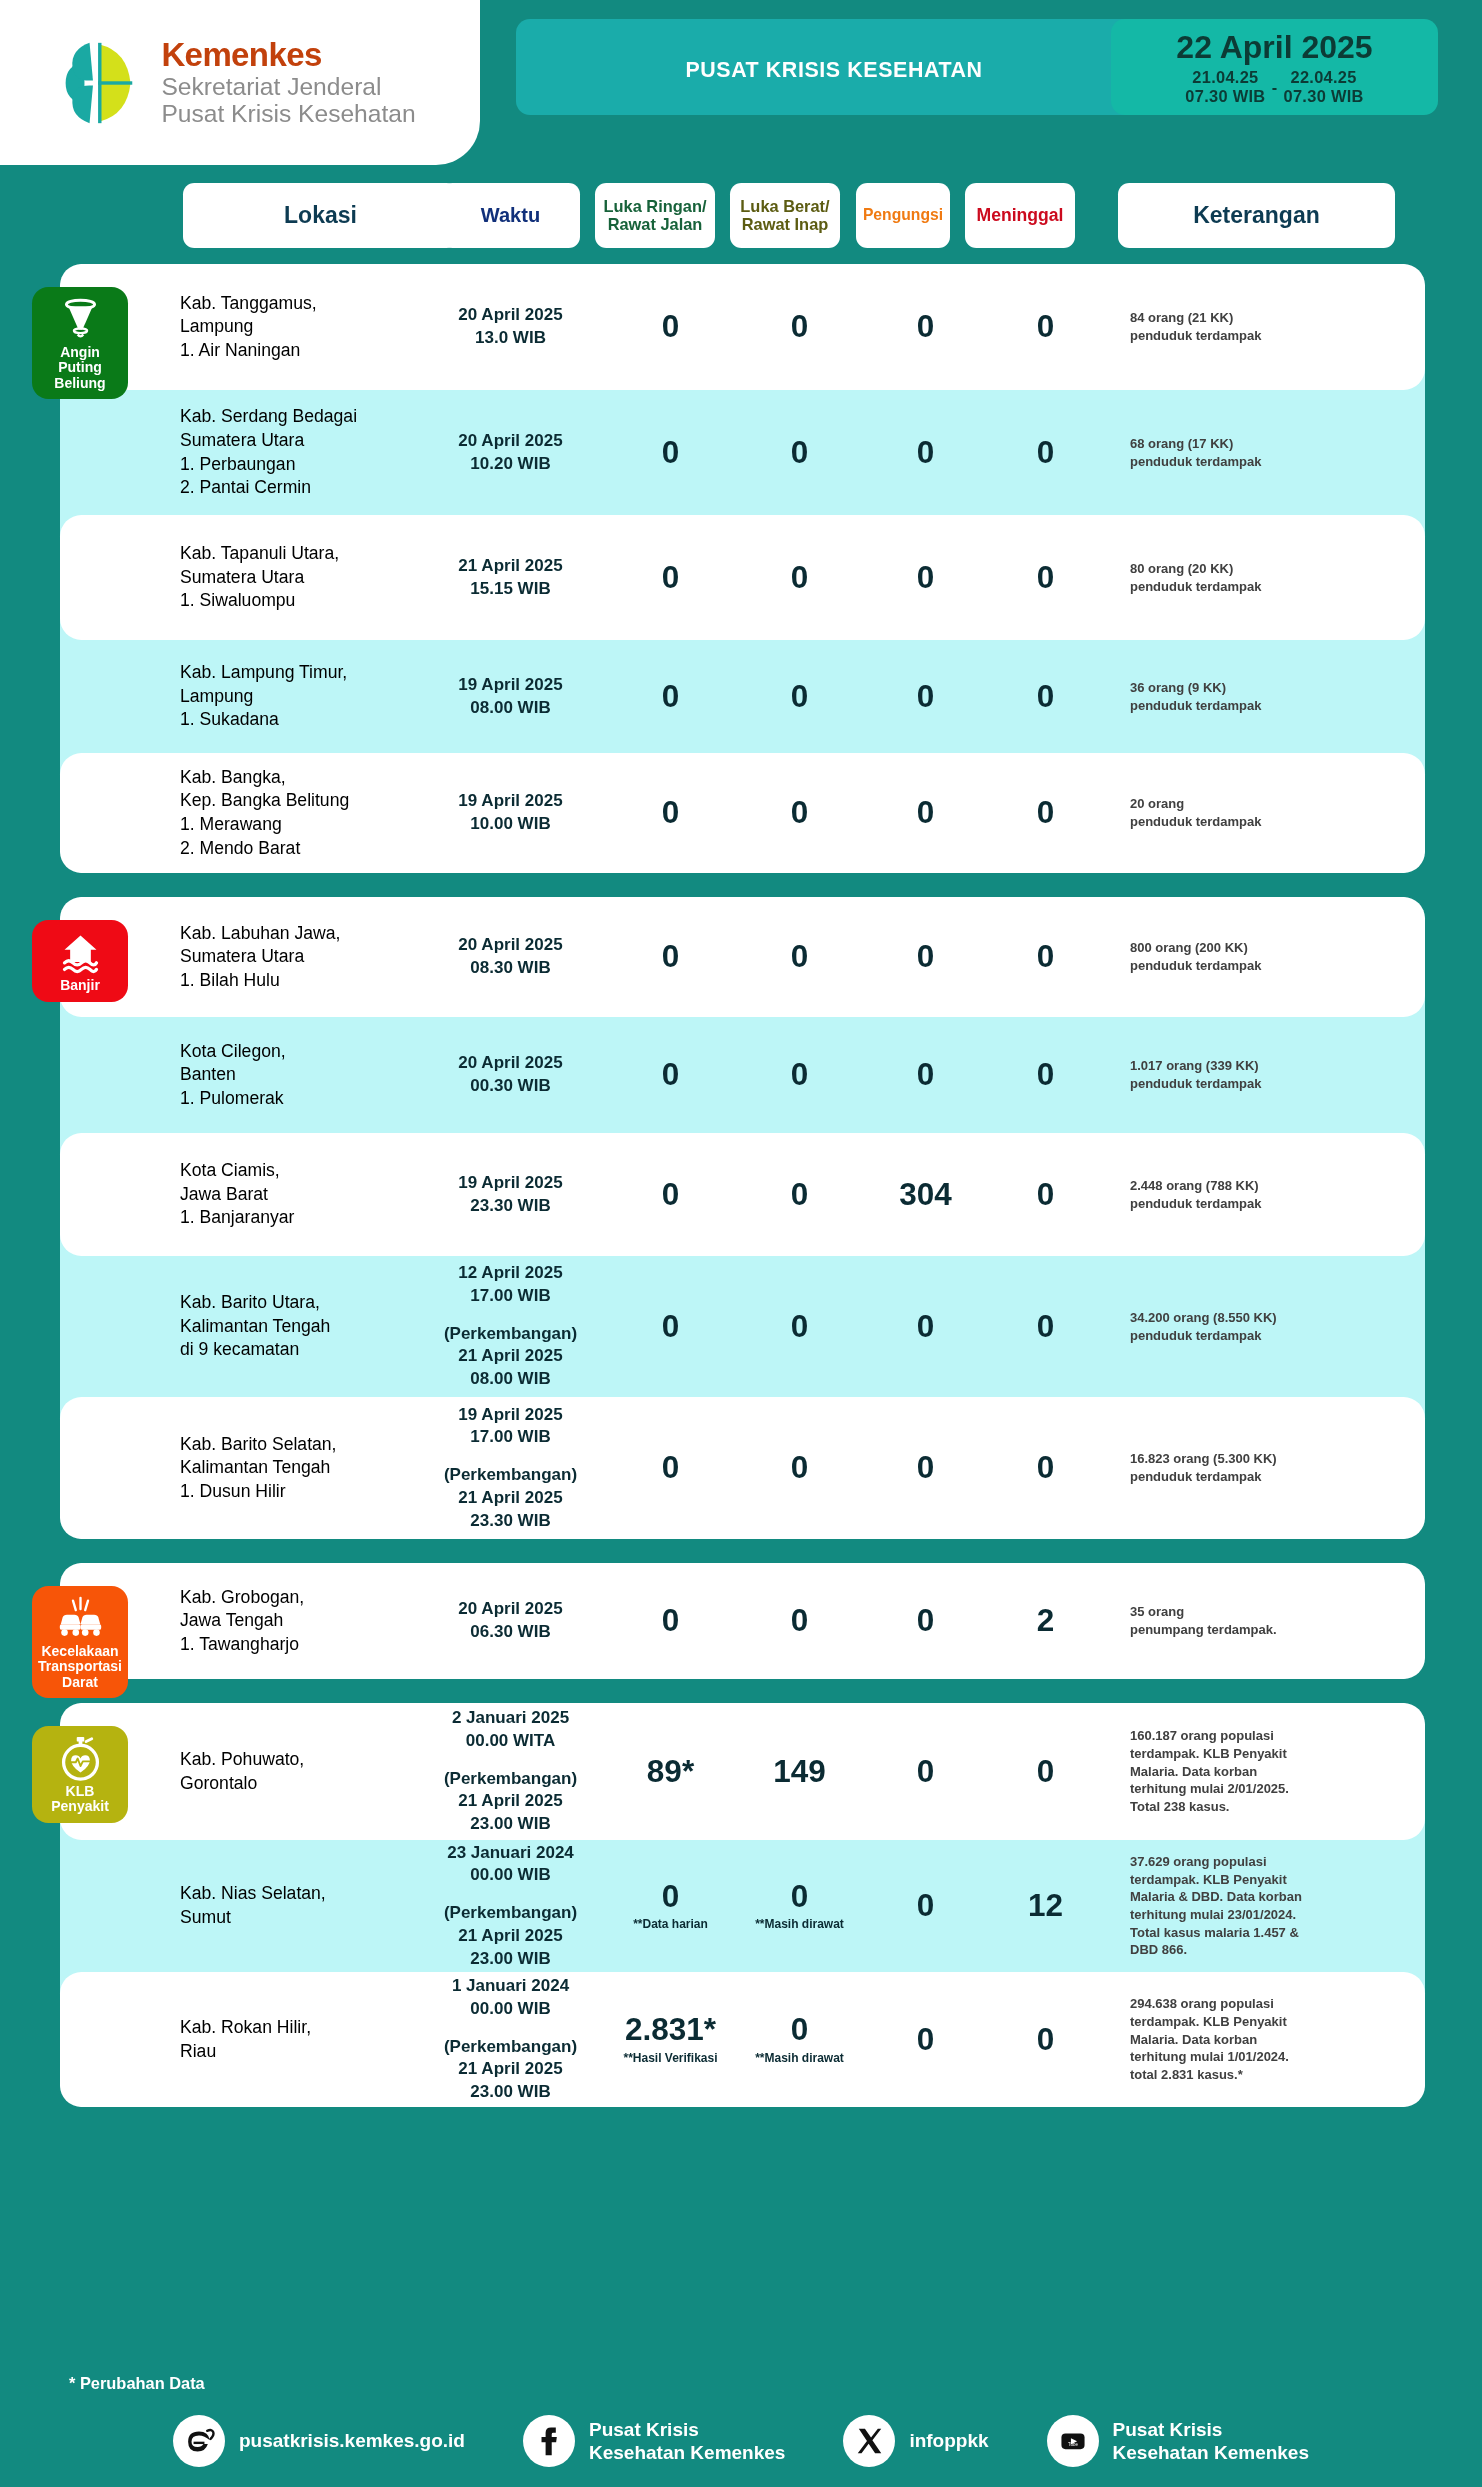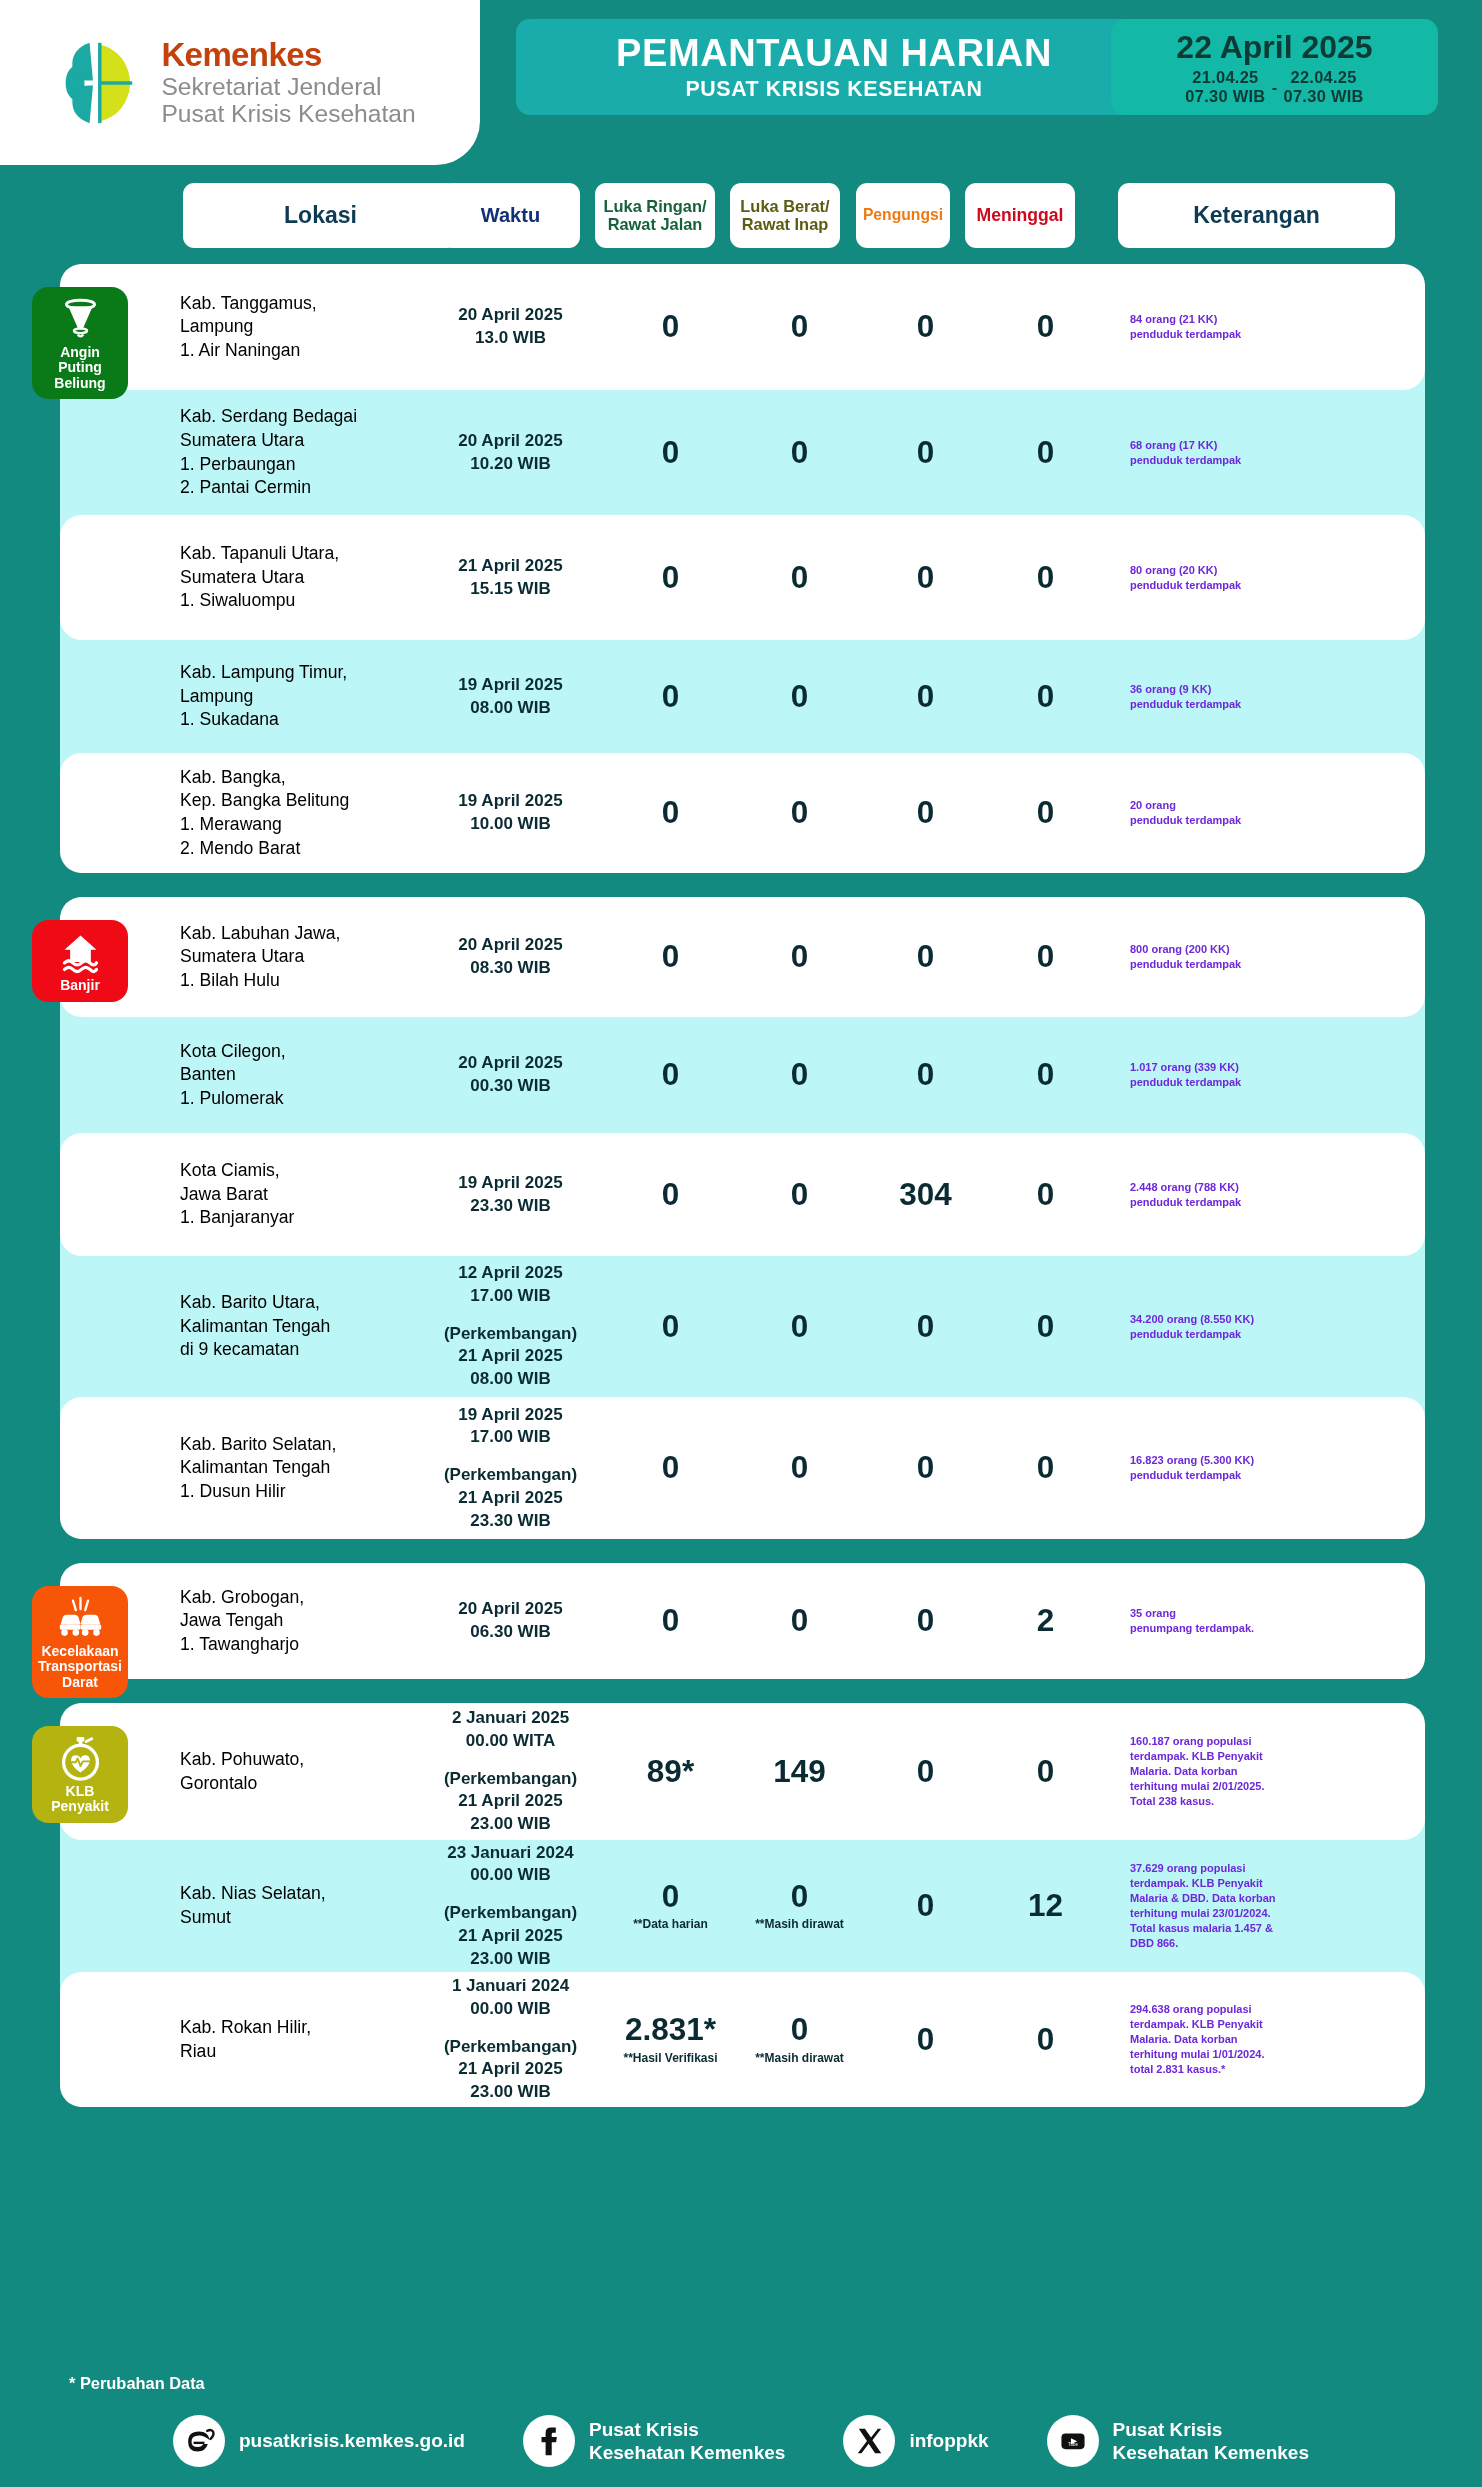--- a/index.html
+++ b/index.html
@@ -99,21 +99,21 @@
   .c-lb   { position: absolute; left: 683px; width: 113px; text-align: center; }
   .c-pg   { position: absolute; left: 812px; width: 107px; text-align: center; }
   .c-mg   { position: absolute; left: 932px; width: 107px; text-align: center; }
   .c-ket  { position: absolute; left: 1070px; width: 296px; }
 
   .loc-txt  { font-size: 17.6px; font-weight: 400; color: #000000; line-height: 1.34; }
   .time-txt { font-size: 17px; font-weight: 700; color: #0b2b33; line-height: 1.34; }
   .time-gap { height: 15px; }
   .num      { font-size: 31.5px; font-weight: 800; color: #0b2b33; line-height: 1.0; }
   .subnote  { font-size: 12px; font-weight: 600; color: #0b2b33; margin-top: 6.3px; line-height: 1.1; }
-  .ket-txt  { font-size: 11px; font-weight: 700; color: #6d28d9; line-height: 1.36; }
+  .ket-txt  { font-size: 13px; font-weight: 700; color: #404040; line-height: 1.36; }
 
   
   .footnote {
     position: absolute; left: 69px; top: 2374px;
     font-size: 16.4px; font-weight: 700; color: #ffffff;
   }
   .footer {
     position: absolute; left: 0; top: 2415px; width: 1482px;
     display: flex; align-items: center; justify-content: center; gap: 58px;
   }
@@ -141,21 +141,20 @@
         <rect x="46" y="53" width="40" height="4" fill="#1aa9a3"></rect>
       </svg>
       <div class="logo-text">
         <div class="logo-l1">Kemenkes</div>
         <div class="logo-l2">Sekretariat Jenderal</div>
         <div class="logo-l3">Pusat Krisis Kesehatan</div>
       </div>
     </div>
 
     <div class="title-pill">
-      <div class="title-main">PEMANTAUAN HARIAN</div>
       <div class="title-sub">PUSAT KRISIS KESEHATAN</div>
     </div>
 
     <div class="date-pill">
       <div class="date-main">22 April 2025</div>
       <div class="date-range">
         <div class="date-col">
           <div class="date-small">21.04.25</div>
           <div class="date-small">07.30 WIB</div>
         </div>

